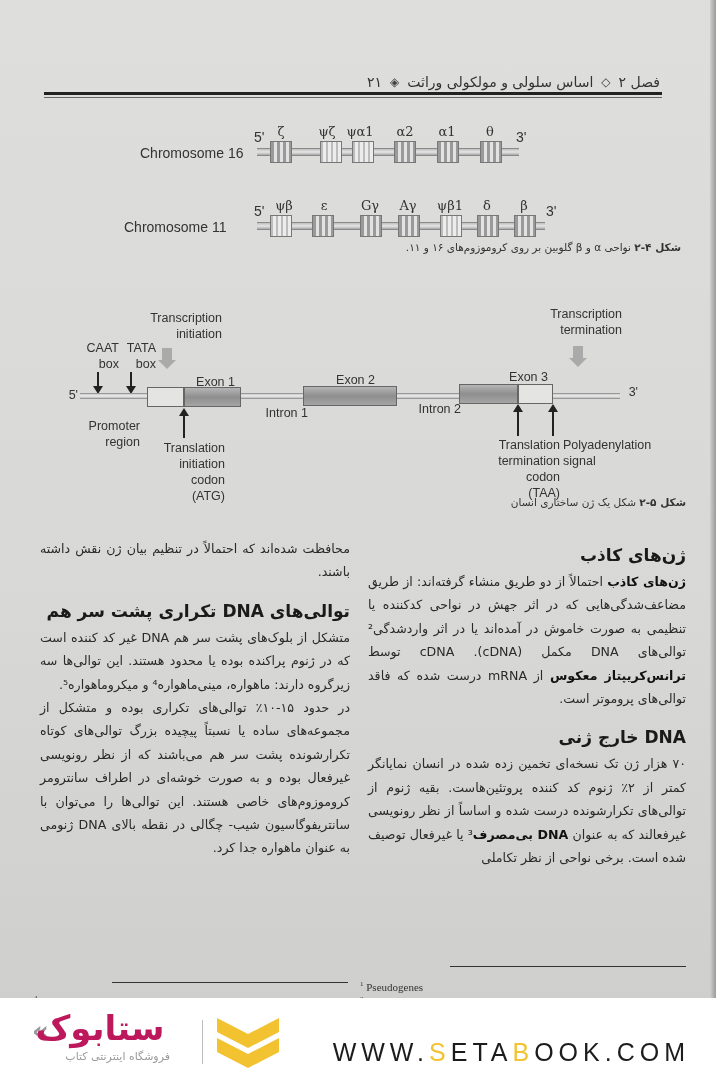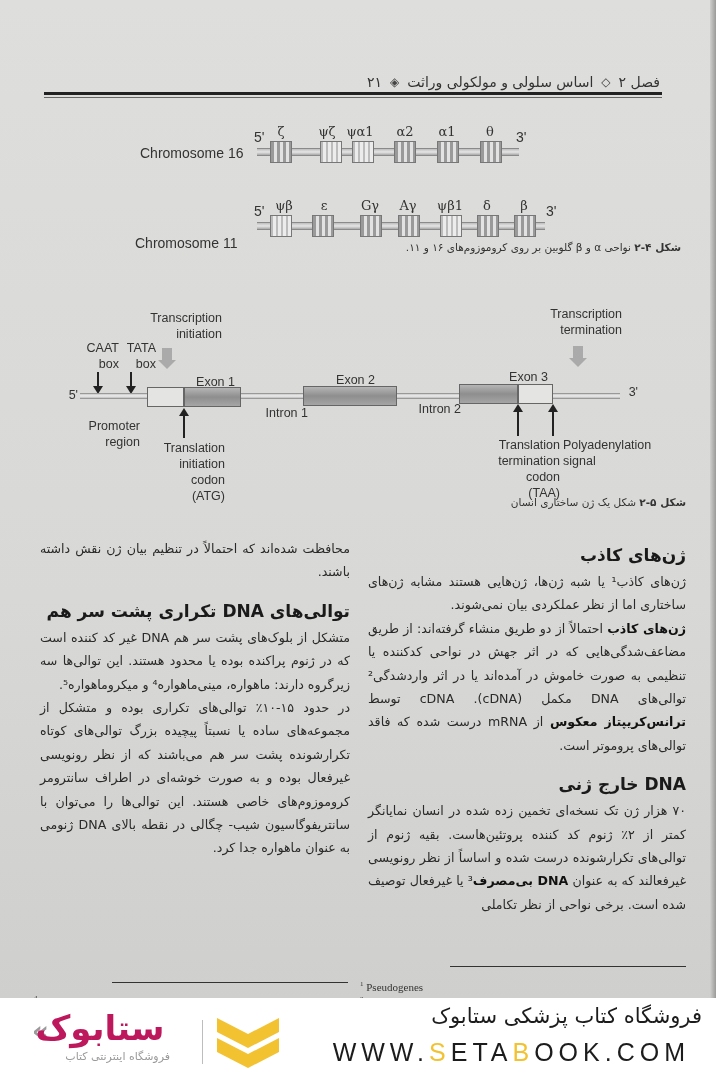--- a/index.html
+++ b/index.html
@@ -188,21 +188,21 @@
     <div class="gene-box pseudo" style="left:320px;top:141px;"></div>
     <div class="gene-name" style="left:340px;top:124px;">ψα1</div>
     <div class="gene-box pseudo" style="left:352px;top:141px;"></div>
     <div class="gene-name" style="left:385px;top:124px;">α2</div>
     <div class="gene-box" style="left:394px;top:141px;"></div>
     <div class="gene-name" style="left:427px;top:124px;">α1</div>
     <div class="gene-box" style="left:437px;top:141px;"></div>
     <div class="gene-name" style="left:470px;top:124px;">θ</div>
     <div class="gene-box" style="left:480px;top:141px;"></div>
 
-    <div class="chrom-label" style="left:135px;top:219px;margin-top:16px;">Chromosome 11</div>
+    <div class="chrom-label" style="left:124px;top:219px;">Chromosome 11</div>
     <div class="end-mark" style="left:254px;top:203px;">5'</div>
     <div class="end-mark" style="left:546px;top:203px;">3'</div>
     <div class="chrom-line" style="left:257px;top:222px;width:288px;"></div>
 
     <div class="gene-name" style="left:264px;top:198px;">ψβ</div>
     <div class="gene-box pseudo" style="left:270px;top:215px;"></div>
     <div class="gene-name" style="left:304px;top:198px;">ε</div>
     <div class="gene-box" style="left:312px;top:215px;"></div>
     <div class="gene-name" style="left:350px;top:198px;">Gγ</div>
     <div class="gene-box" style="left:360px;top:215px;"></div>
@@ -291,21 +291,20 @@
     </div>
 
     <div class="caption" style="right:30px;top:496px;">
       <b>شکل ۵-۲</b>
       <span>شکل یک ژن ساختاری انسان</span>
     </div>
   </div>
 
   <div class="col" style="left:368px;top:528px;width:318px;">
     <h2>ژن‌های کاذب</h2>
-    <p>ژن‌های کاذب¹ یا شبه ژن‌ها، ژن‌هایی هستند مشابه ژن‌های ساختاری اما از نظر عملکردی بیان نمی‌شوند.</p>
     <p><b>ژن‌های کاذب</b><span> احتمالاً از دو طریق منشاء گرفته‌اند: از طریق مضاعف‌شدگی‌هایی که در اثر جهش در نواحی کدکننده یا تنظیمی به صورت خاموش در آمده‌اند یا در اثر واردشدگی² توالی‌های DNA مکمل (cDNA). cDNA توسط </span><b>ترانس‌کریپتاز معکوس</b><span> از mRNA درست شده که فاقد توالی‌های پروموتر است.</span></p>
     <h2>DNA خارج ژنی</h2>
     <p><span>۷۰ هزار ژن تک نسخه‌ای تخمین زده شده در انسان نمایانگر کمتر از ۲٪ ژنوم کد کننده پروتئین‌هاست. بقیه ژنوم از توالی‌های تکرارشونده درست شده و اساساً از نظر رونویسی غیرفعالند که به عنوان </span><b>DNA بی‌مصرف</b><span>³ یا غیرفعال توصیف شده است. برخی نواحی از نظر تکاملی</span></p>
   </div>
   <div class="fn-rule" style="left:450px;top:966px;width:236px;"></div>
   <div class="footnote" style="left:360px;top:978px;">
     <div><sup>1</sup> <span>Pseudogenes</span></div>
     <div><sup>2</sup> <span>Insertion</span></div>
   </div>
 
@@ -325,15 +324,14 @@
   <div class="logo-wrap">
     <div class="logo-chev">«</div>
     <div class="logo-text">ستابوک</div>
     <div class="logo-sub">فروشگاه اینترنتی کتاب</div>
     <div class="logo-divider"></div>
     <svg class="logo-mark" viewBox="0 0 66 58">
       <polygon points="2,4 33,20 64,4 64,18 33,34 2,18" fill="#f2c230"></polygon>
       <polygon points="2,24 33,40 64,24 64,38 33,54 2,38" fill="#f2c230"></polygon>
     </svg>
   </div>
-  <div class="store-name">فروشگاه کتاب پزشکی ستابوک</div>
   <div class="store-url"><span>WWW.</span><span class="hl">S</span><span>ETA</span><span class="hl">B</span><span>OOK.COM</span></div>
 </div>
 
 </body></html>

